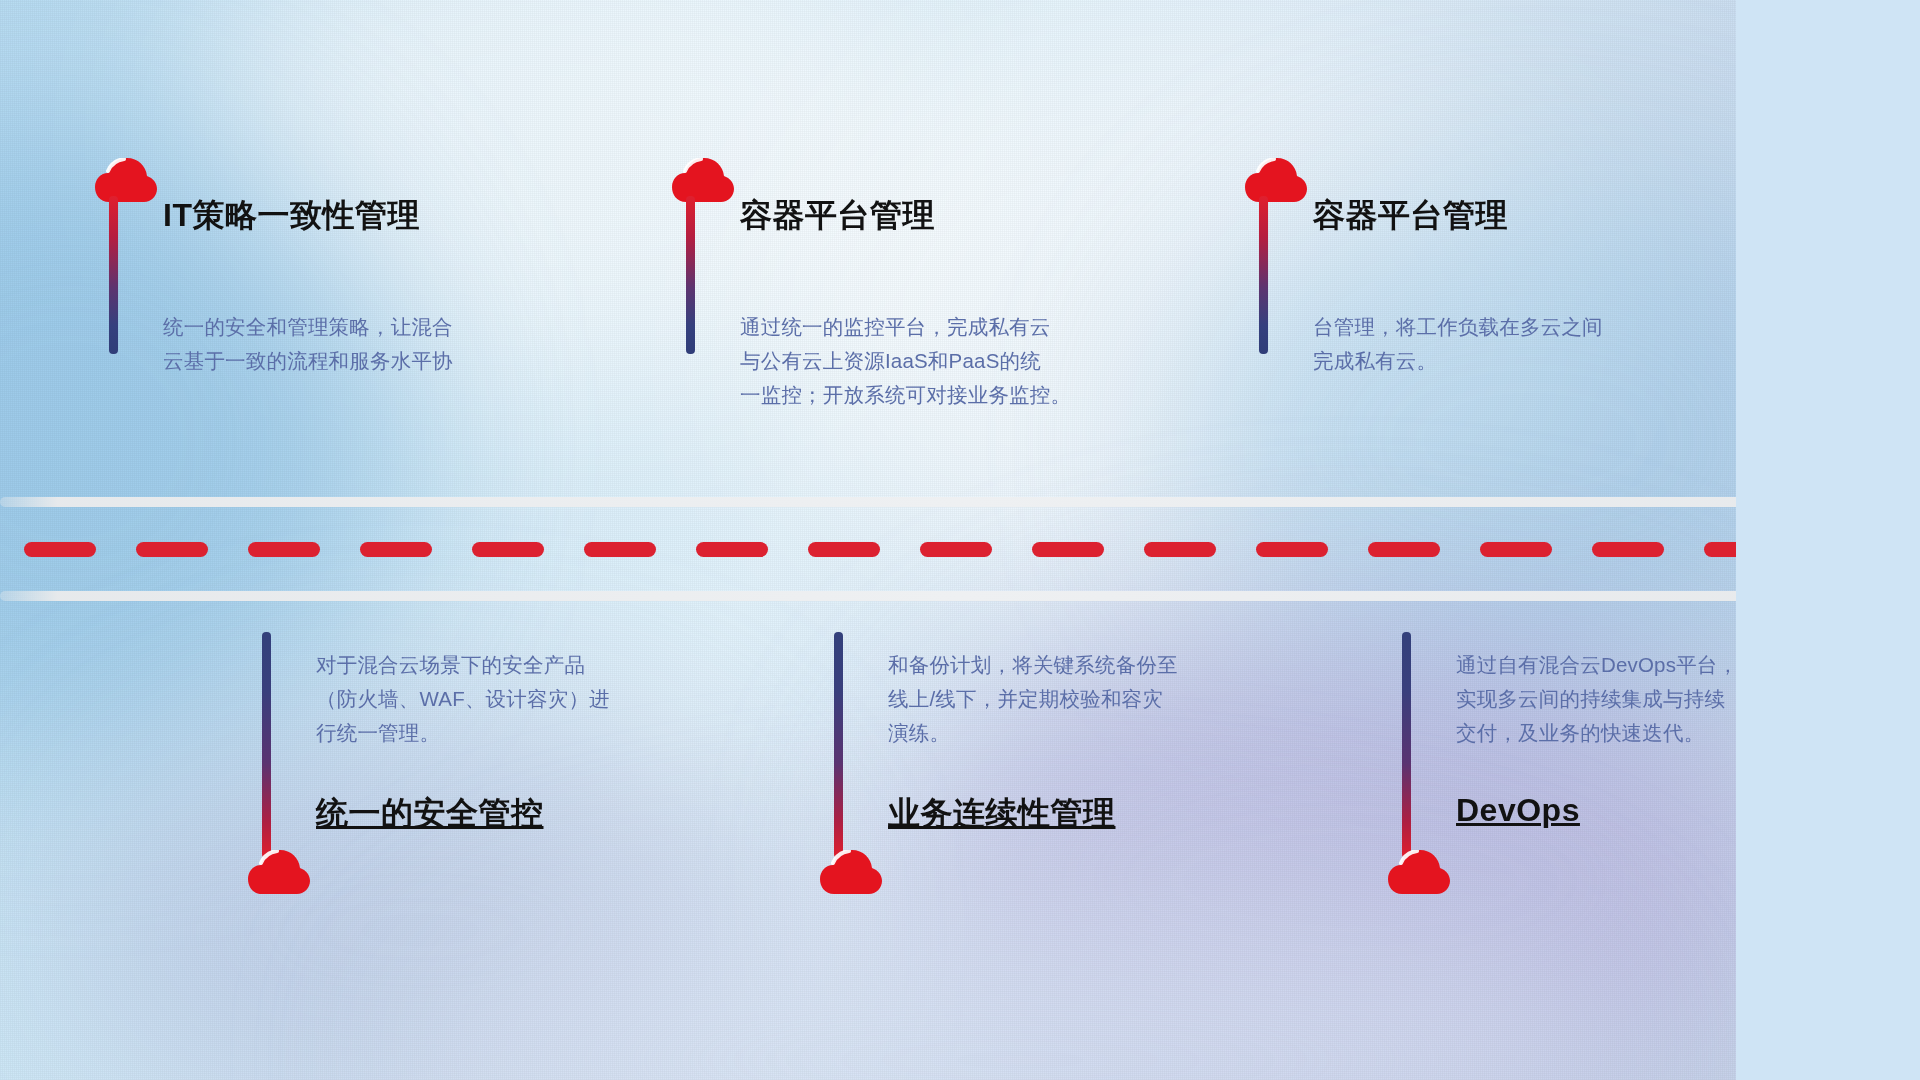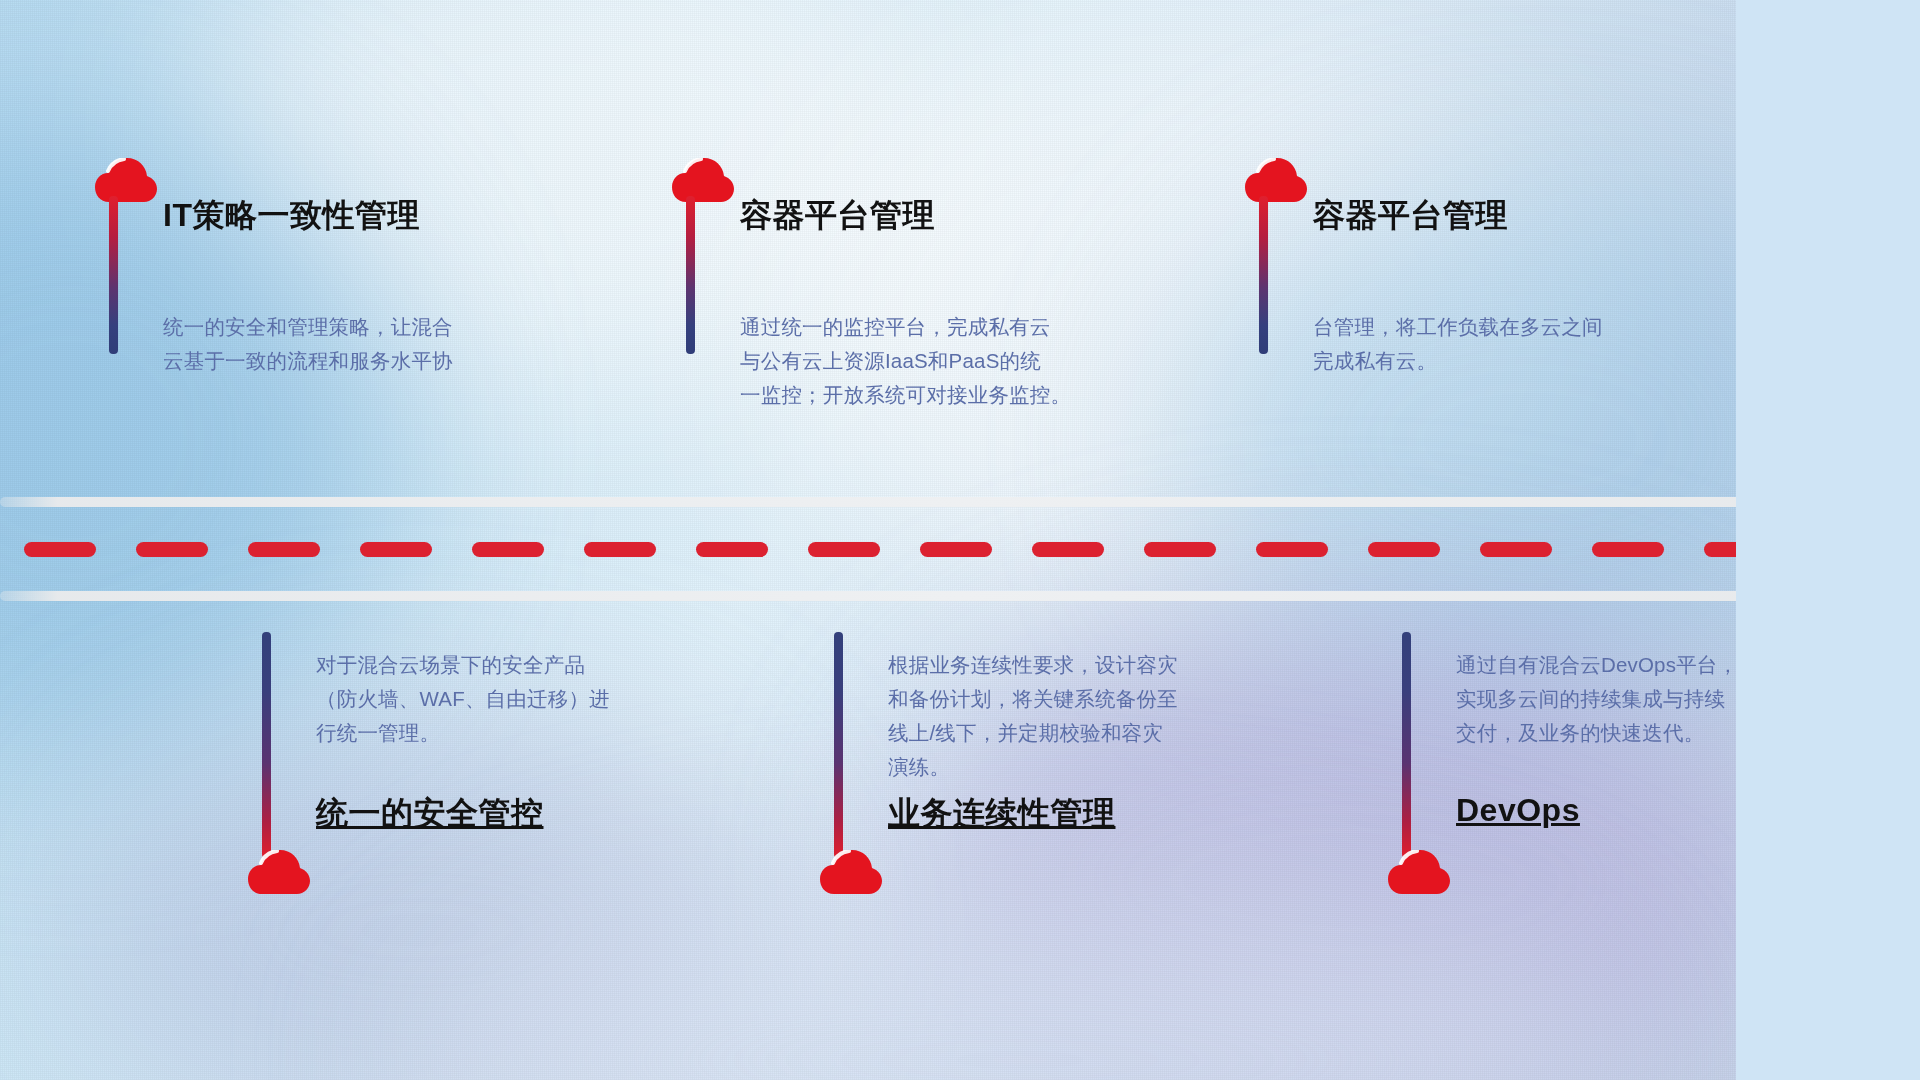--- a/index.html
+++ b/index.html
@@ -242,36 +242,35 @@
     <div class="heading">容器平台管理</div>
     <div class="body-text">
       <span class="ln">台管理，将工作负载在多云之间</span>
       <span class="ln">完成私有云。</span>
     </div>
   </div>
 
   <div class="col bot" style="left:248px; top:632px;">
     <div class="body-text">
       <span class="ln">对于混合云场景下的安全产品</span>
-      <span class="ln">（防火墙、WAF、自由迁移）进</span>
+      <span class="ln">（防火墙、WAF、设计容灾）进</span>
       <span class="ln">行统一管理。</span>
     </div>
     <div class="heading">统一的安全管控</div>
     <div class="pin-line up"></div>
     <div class="cloud-pin">
       <svg viewBox="0 0 62 46" xmlns="http://www.w3.org/2000/svg">
         <path d="M14 44 C5 44 0 37 0 29 C0 21 6 15 13 15 C15 6 23 0 32 0 C43 0 51 8 52 18 C58 20 62 25 62 31 C62 38 56 44 49 44 Z" fill="#e4141f"></path>
         <path d="M13 13 C16 6 22 2 29 1" stroke="#ffffff" stroke-width="4" stroke-linecap="round" fill="none" opacity="0.92"></path>
       </svg>
     </div>
   </div>
 
   <div class="col bot" style="left:820px; top:632px;">
     <div class="body-text">
-      <span class="ln">根据业务连续性要求，设计容灾</span>
       <span class="ln">和备份计划，将关键系统备份至</span>
       <span class="ln">线上/线下，并定期校验和容灾</span>
       <span class="ln">演练。</span>
     </div>
     <div class="heading">业务连续性管理</div>
     <div class="pin-line up"></div>
     <div class="cloud-pin">
       <svg viewBox="0 0 62 46" xmlns="http://www.w3.org/2000/svg">
         <path d="M14 44 C5 44 0 37 0 29 C0 21 6 15 13 15 C15 6 23 0 32 0 C43 0 51 8 52 18 C58 20 62 25 62 31 C62 38 56 44 49 44 Z" fill="#e4141f"></path>
         <path d="M13 13 C16 6 22 2 29 1" stroke="#ffffff" stroke-width="4" stroke-linecap="round" fill="none" opacity="0.92"></path>

